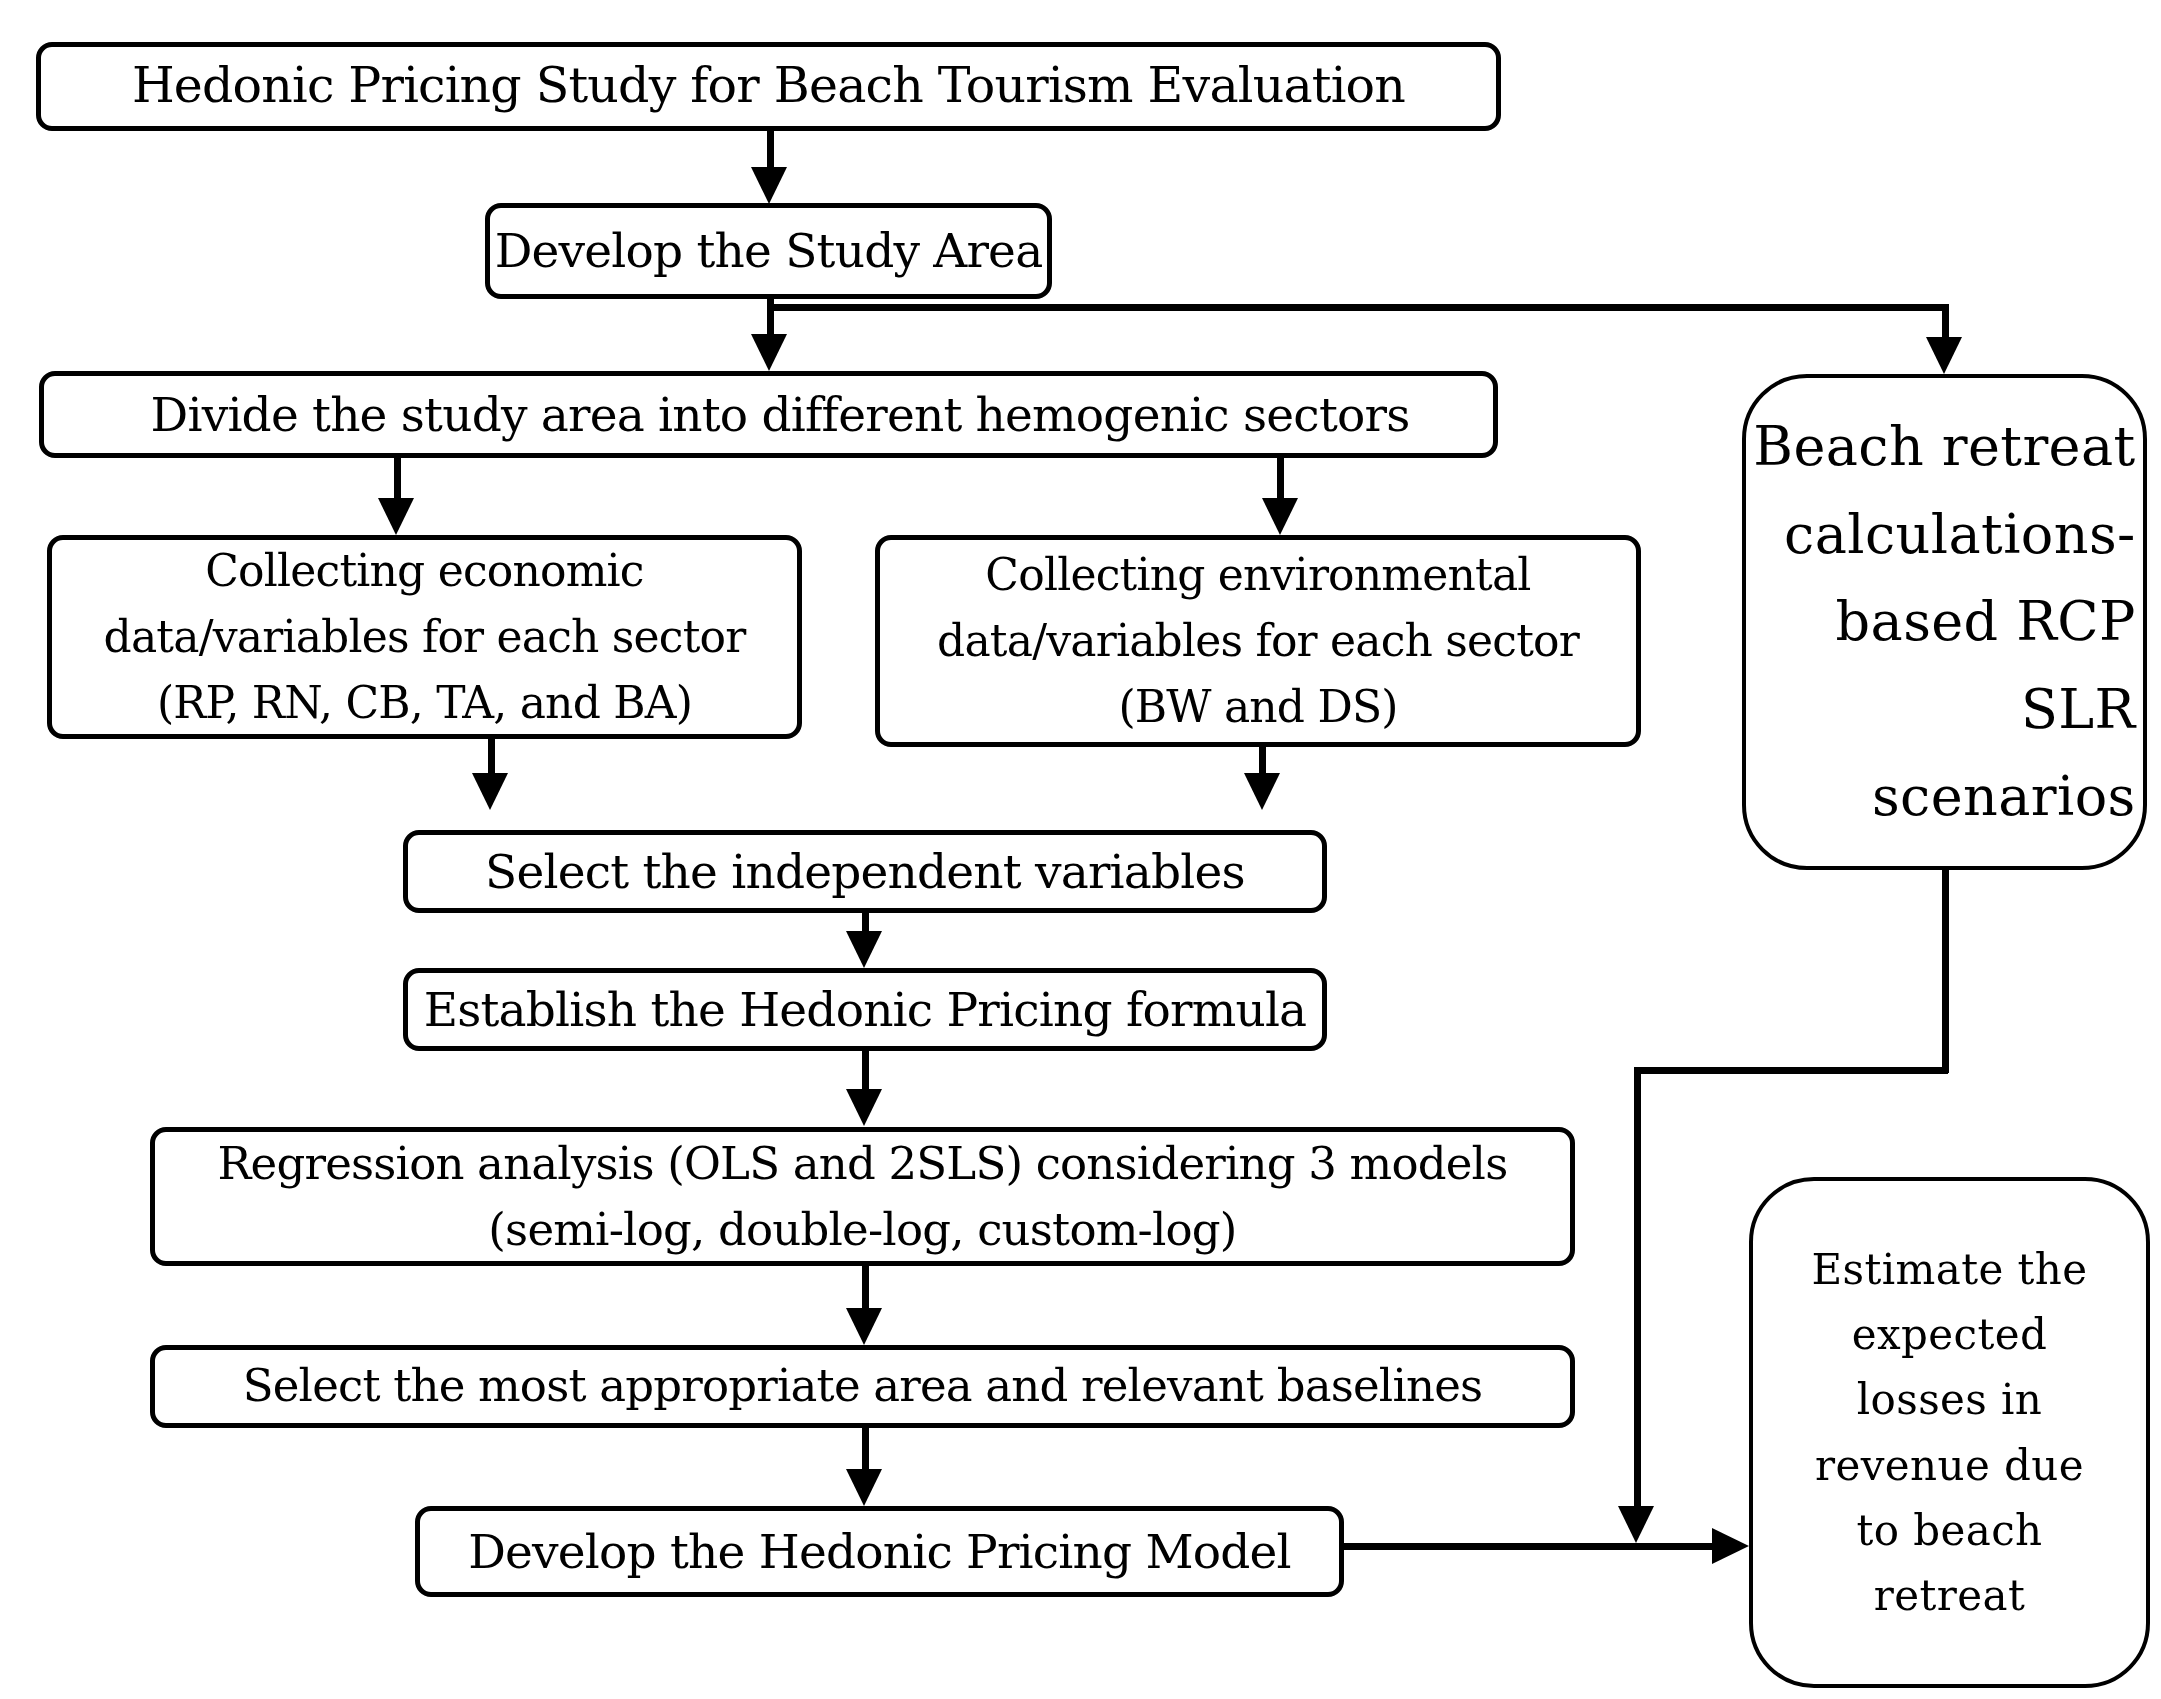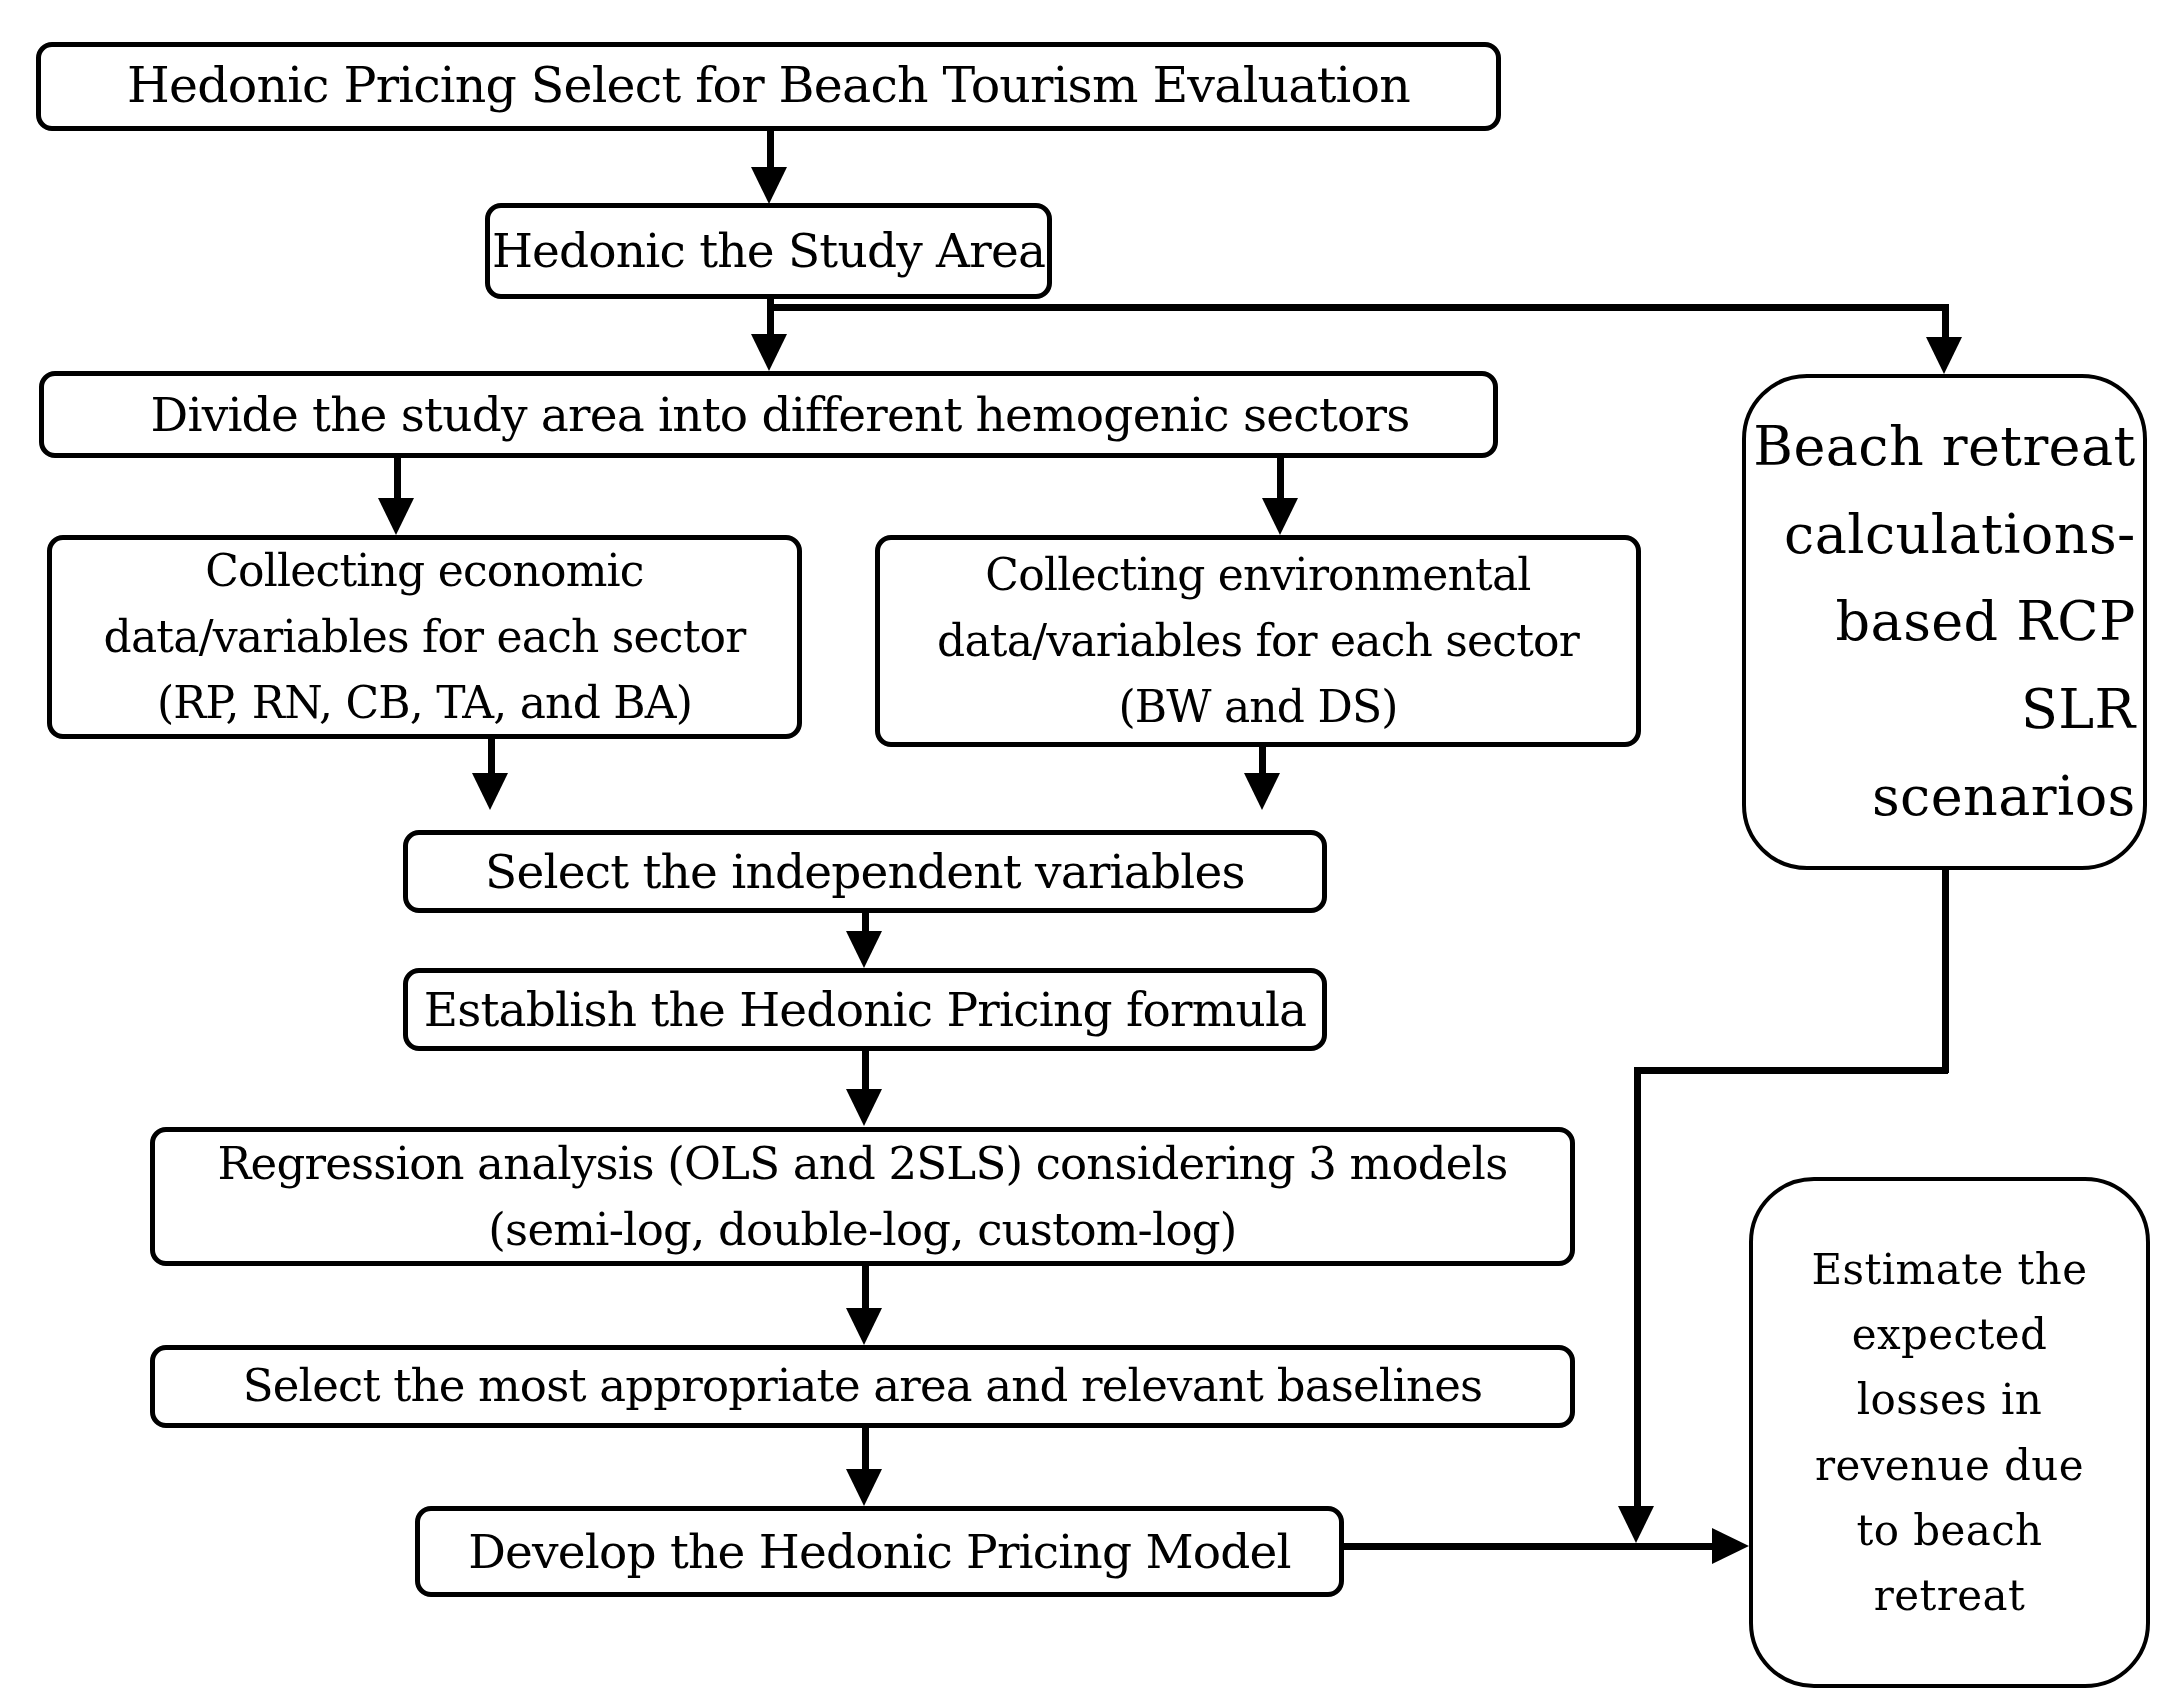--- a/index.html
+++ b/index.html
@@ -71,22 +71,22 @@
   #box-regression { left: 150px;  top: 1127px; width: 1425px; height: 139px; font-size: 45px; line-height: 1.45; }
   #box-sel-model  { left: 150px;  top: 1345px; width: 1425px; height: 83px; font-size: 45px; }
   #box-develop    { left: 415px;  top: 1506px; width: 929px; height: 91px; font-size: 47px; }
   #box-estimate   { left: 1749px; top: 1177px; width: 401px;  height: 511px; font-size: 42px; line-height: 1.55; }
 </style>
 </head>
 <body>
 
 <div id="canvas">
 
-  <div class="box" id="box-top">Hedonic Pricing Select for Beach Tourism Evaluation</div>
-  <div class="box" id="box-select-area">Hedonic the Study Area</div>
+  <div class="box" id="box-top">Hedonic Pricing Study for Beach Tourism Evaluation</div>
+  <div class="box" id="box-select-area">Develop the Study Area</div>
   <div class="box" id="box-divide">Divide the study area into different hemogenic sectors</div>
   <div class="box" id="box-econ">Collecting economic
 data/variables for each sector
 (RP, RN, CB, TA,  and BA)</div>
   <div class="box" id="box-env">Collecting environmental
 data/variables for each sector
 (BW and DS)</div>
   <div class="box big-round" id="box-beach">Beach retreat
 calculations-
 based RCP

